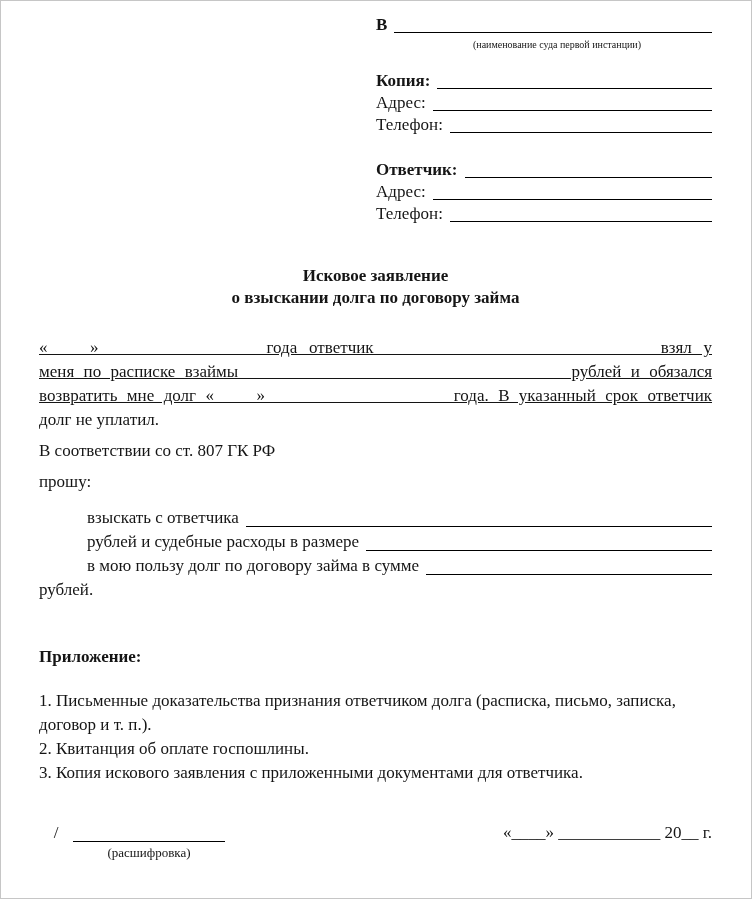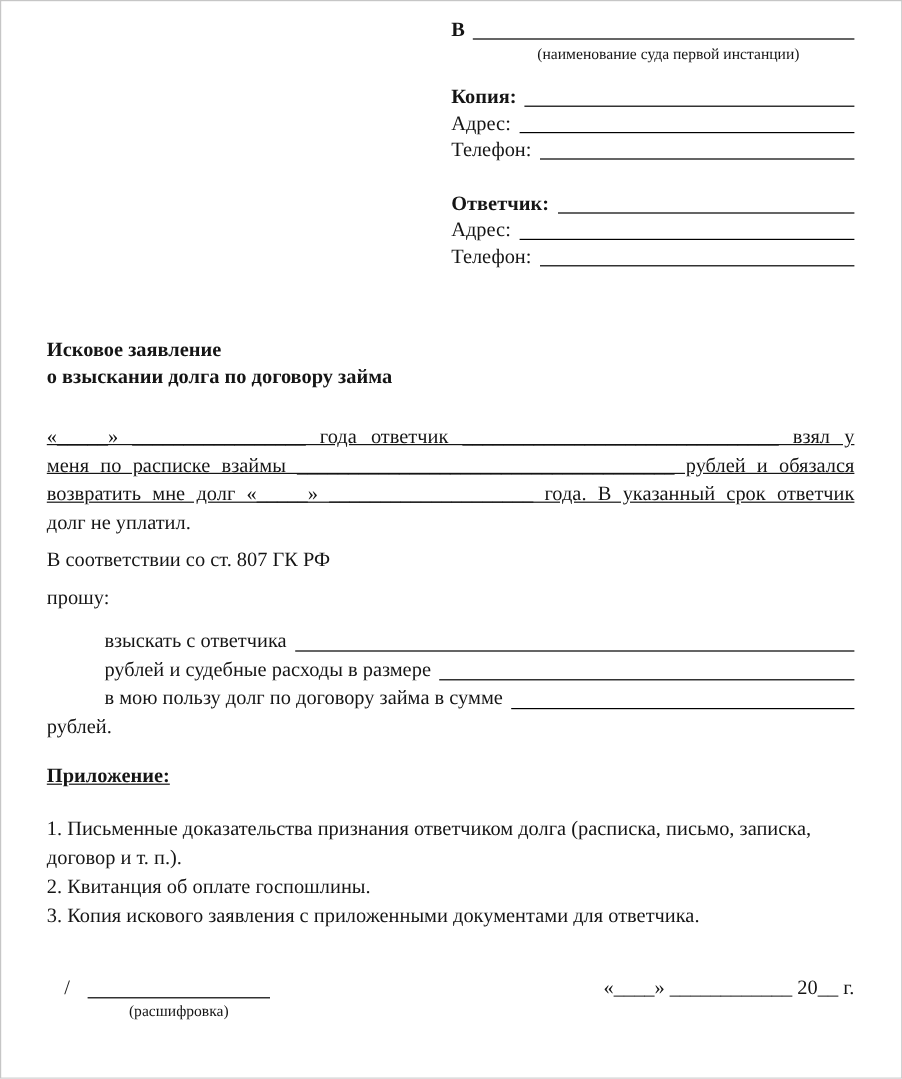--- a/index.html
+++ b/index.html
@@ -16,37 +16,37 @@
     color: #151515;
     overflow: hidden;
   }
 
   
   .header-right { width: 336px; margin-left: auto; }
   .hrow { display: flex; align-items: flex-end; height: 22px; line-height: 22px; }
   .hrow .lbl { white-space: nowrap; padding-right: 7px; }
   .bold { font-weight: bold; }
   .fill { flex: 1 1 auto; border-bottom: 1px solid #000; height: 20px; margin-bottom: 3px; min-width: 20px; }
-  .court-caption { font-size: 13px; line-height: 16px; text-align: center; margin: 1px 0 4px 26px; }
+  .court-caption { font-size: 10px; line-height: 16px; text-align: center; margin: 1px 0 4px 26px; }
   .plaintiff-group { margin-top: 17px; }
   .defendant-group { margin-top: 23px; }
 
   
-  .doc-title { margin-top: 56px; font-weight: bold; line-height: 22px; }
+  .doc-title { margin-top: 40px; text-align: center; font-weight: bold; line-height: 22px; }
 
   
   .body-block { margin-top: 27px; }
   .para { margin: 0 0 7px 0; }
   .jline { text-align: justify; text-align-last: justify; text-decoration: underline; }
   .claim { margin-top: 12px; }
   .crow { display: flex; align-items: flex-end; height: 24px; line-height: 24px; }
   .crow .txt { white-space: nowrap; padding-right: 7px; margin-left: 48px; }
 
   
-  .attach-heading { font-weight: bold; margin-top: 17px; text-decoration: underline; }
+  .attach-heading { font-weight: bold; margin-top: 43px; }
   .attach-items { margin-top: 20px; }
 
   
   .footer { display: flex; justify-content: space-between; align-items: flex-start; margin-top: 36px; }
   .sig-cols { display: flex; align-items: flex-start; }
   .sig-line { height: 21px; border-bottom: 1px solid #000; }
   .sig-line-1 { width: 128px; }
   .sig-line-2 { width: 152px; }
   .sig-slash { width: 34px; text-align: center; height: 24px; line-height: 23px; }
   .sig-cap { font-size: 13px; line-height: 16px; text-align: center; margin-top: 3px; }

